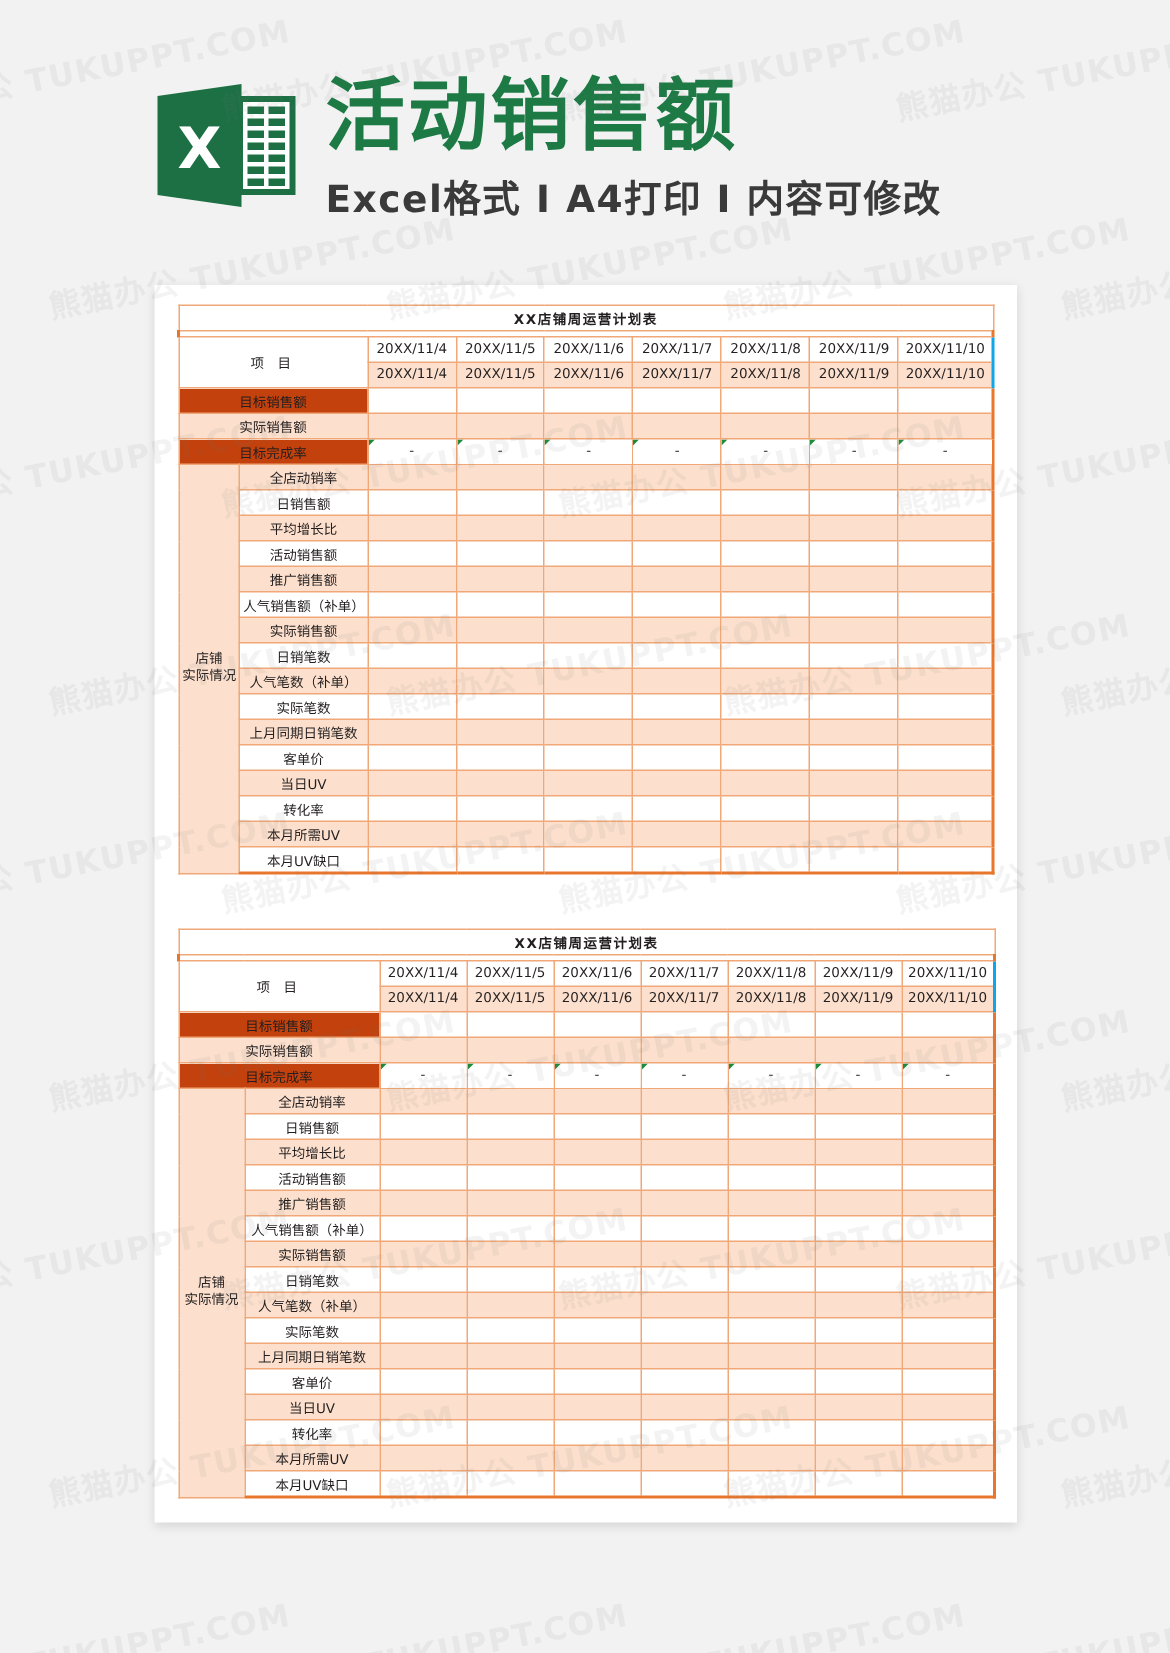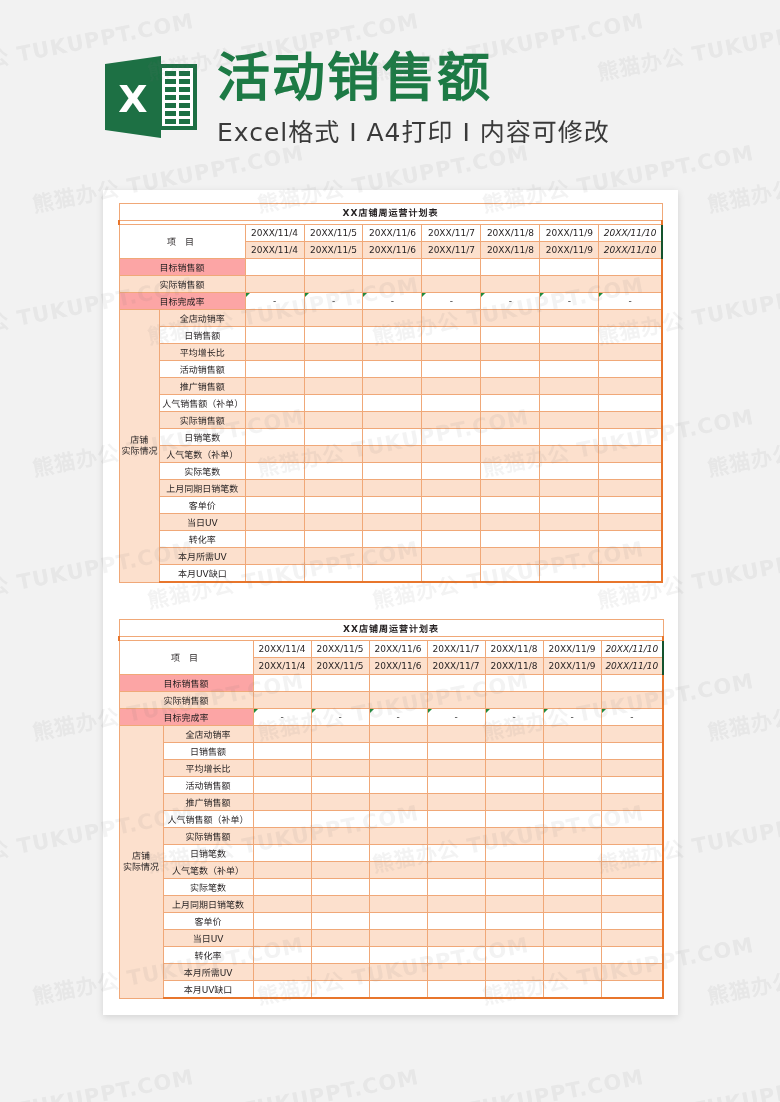--- a/index.html
+++ b/index.html
@@ -50,21 +50,21 @@
     line-height: 60px;
     font-weight: bold;
     color: #1d7a45;
     letter-spacing: 2px;
     font-family: "DejaVu Sans", "Liberation Sans", sans-serif;
   }
   .banner-sub {
     margin-top: 10px;
     font-size: 25px;
     line-height: 30px;
-    font-weight: normal;
+    font-weight: bold;
     color: #3a3a3a;
     letter-spacing: 1px;
   }
 
   
   .page-card {
     position: absolute;
     left: 103px;
     top: 190px;
     width: 575px;
@@ -151,25 +151,25 @@
   td.hdr-date-top {
     text-align: center;
     background: #ffffff;
     font-size: 9px;
   }
   td.hdr-date-bot {
     text-align: center;
     background: #fce0cd;
     font-size: 9px;
   }
-  td.hdr-date-top.lastcol, td.hdr-date-bot.lastcol { border-right: 2px solid #14532d; font-style: italic; }
+  td.hdr-date-top.lastcol, td.hdr-date-bot.lastcol { border-right: 2px solid #0ea5e9; }
 
   td.lbl {
     text-align: center;
-    background: #fca5a5;
+    background: #c2410c;
     border-left: 2px solid #e8762c;
   }
   td.lbl.tinted { background: #fce0cd; }
 
   td.group-cell {
     text-align: center;
     background: #fce0cd;
     border-left: 2px solid #e8762c;
     font-size: 9px;
     line-height: 11px;

